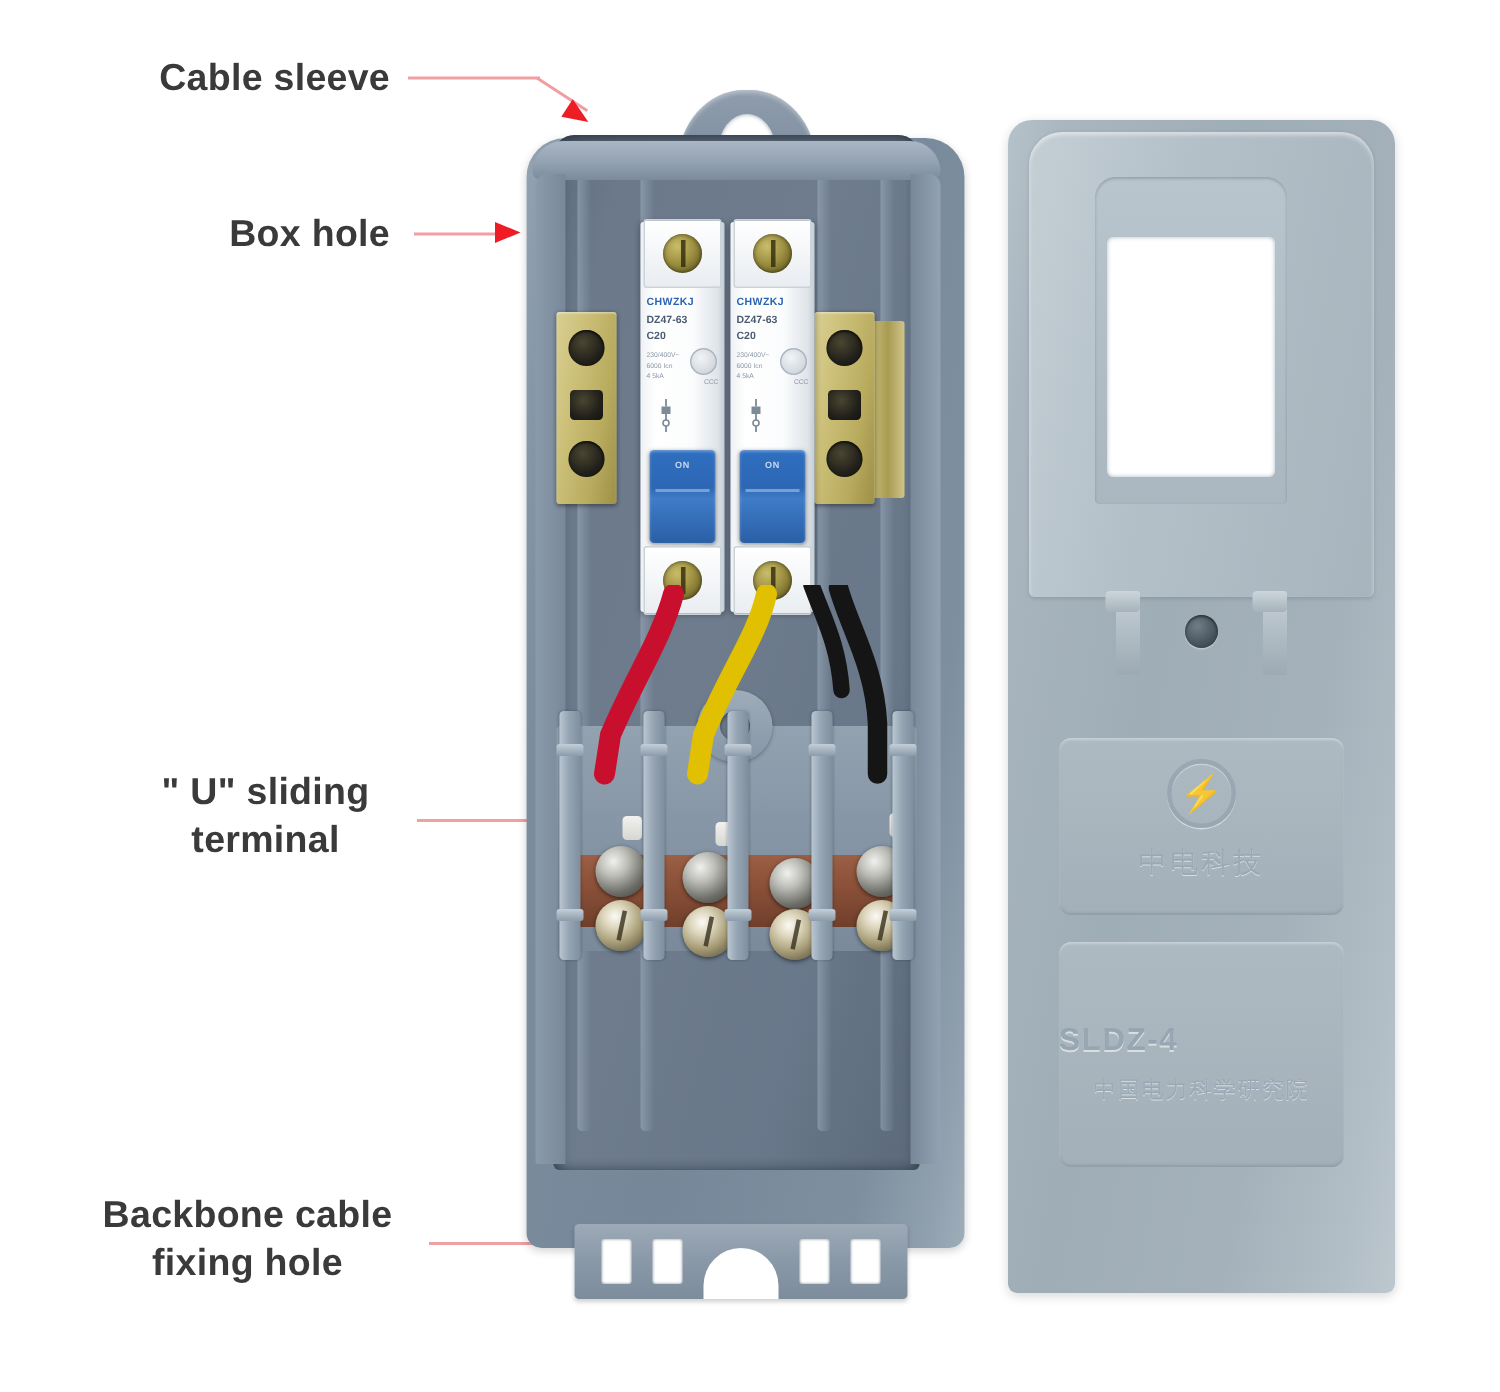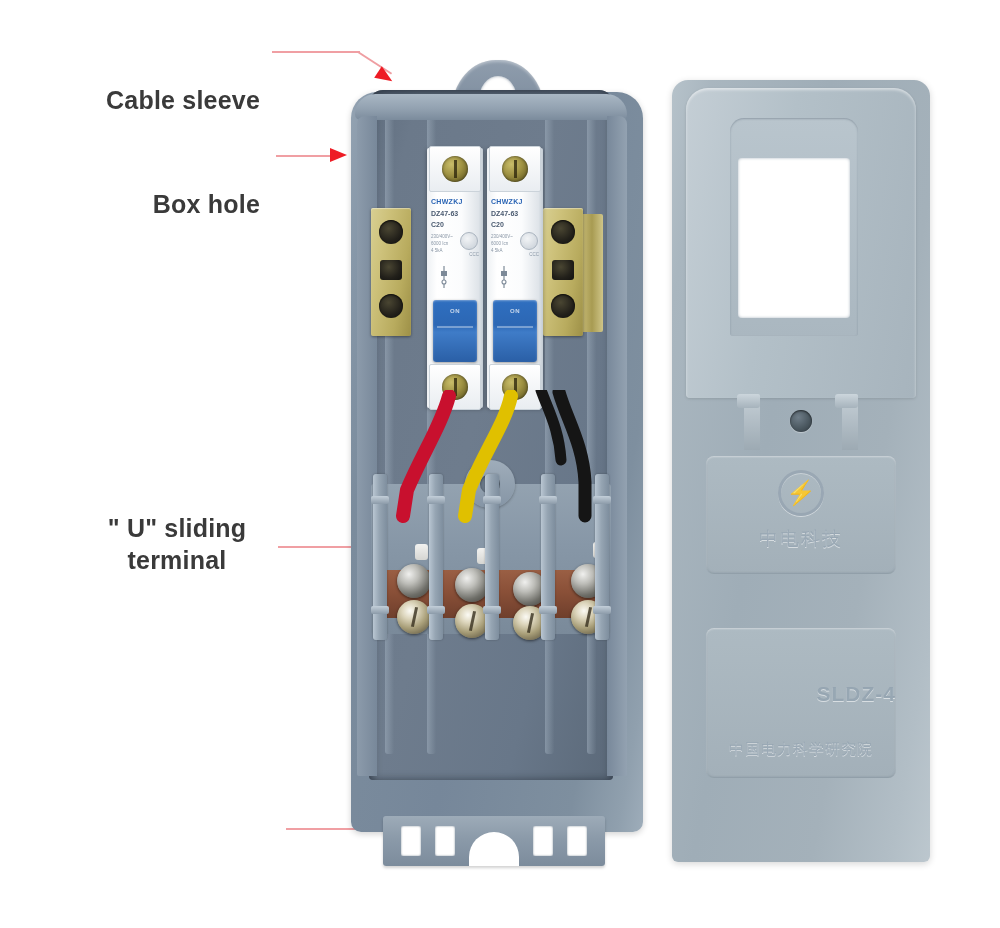--- a/index.html
+++ b/index.html
@@ -17,21 +17,21 @@
   
   .callout-text {
     position: absolute;
     color: #3a3a3a;
     font-size: 25px;
     font-weight: 700;
     letter-spacing: .2px;
     line-height: 1.28;
     white-space: pre-line;
   }
-  .callout-text.right { text-align: right; margin-top: 48px; }
+  .callout-text.right { text-align: right; }
   .callout-text.center { text-align: center; }
 
   .leader {
     position: absolute;
     height: 2px;
     background: #f09fa3;
   }
   .leader.diag {
     height: 2px;
     transform-origin: left center;
@@ -310,66 +310,68 @@
     position: absolute; left: 118px; top: 330px; width: 22px; height: 22px; border-radius: 50%;
     background: radial-gradient(circle at 38% 34%, #6f7d88 0%, #4b5860 55%, #30393f 100%);
     box-shadow: inset 0 1px 2px rgba(0,0,0,.6), 0 1px 1px rgba(255,255,255,.35);
   }
   .emboss-panel {
     position: absolute; left: 34px; width: 190px;
     background: linear-gradient(180deg,#adbac2,#a3b0b9);
     border-radius: 8px;
     box-shadow: inset 0 1px 2px rgba(255,255,255,.45), inset 0 -1px 2px rgba(110,125,138,.5);
   }
-  #emboss-logo-panel { top: 376px; height: 118px; }
+  #emboss-logo-panel { top: 412px; height: 118px; }
   #emboss-text-panel { top: 548px; height: 150px; }
   #emboss-logo {
     position: absolute; left: 50%; top: 14px; width: 46px; height: 46px; margin-left: -23px;
     border-radius: 50%;
     border: 3px solid rgba(150,165,177,.85);
     box-shadow: 0 1px 0 rgba(255,255,255,.5), inset 0 1px 0 rgba(255,255,255,.35);
   }
   #emboss-logo:after {
     content:"\26A1"; position:absolute; left:0; top:6px; width:40px; text-align:center;
     font-size: 24px; color: rgba(150,166,178,.9);
   }
   .emboss-cn {
     position: absolute; left: 0; width: 190px; text-align: center;
     color: rgba(150,165,178,.92);
     text-shadow: 0 1px 0 rgba(255,255,255,.55);
     font-family: "DejaVu Sans", sans-serif;
   }
   #emboss-brand-cn { top: 70px; font-size: 19px; letter-spacing: 2px; }
   #emboss-line1 { top: 16px; font-size: 17px; letter-spacing: 2px; }
   #emboss-model {
-    position: absolute; left: 0; top: 54px; width: 190px; text-align: right;
+    position: absolute; left: 0; top: 54px; width: 190px; text-align: left;
     color: rgba(148,163,176,.95); font-size: 21px; font-weight: 700; letter-spacing: 1px;
     text-shadow: 0 1px 0 rgba(255,255,255,.55);
   }
-  #emboss-line3 { top: 112px; font-size: 15px; letter-spacing: 1px; }
+  #emboss-line3 { top: 89px; font-size: 15px; letter-spacing: 1px; }
 </style>
 </head>
 <body>
 
 <div id="stage">
 
   <div class="callout-text right" style="left:60px; top:36px; width:200px;">Cable sleeve</div>
   <div class="leader" style="left:272px; top:51px; width:88px;"></div>
   <div class="leader diag" style="left:358px; top:51px; width:40px; transform:rotate(33deg);"></div>
   <div class="arrowhead diag" style="left:378px; top:65px; transform:rotate(33deg);"></div>
 
   <div class="callout-text right" style="left:70px; top:140px; width:190px;">Box hole</div>
   <div class="leader" style="left:276px; top:155px; width:58px;"></div>
   <div class="arrowhead" style="left:330px; top:148px;"></div>
 
   <div class="callout-text center" style="left:82px; top:512px; width:190px;">" U" sliding
 terminal</div>
   <div class="leader" style="left:278px; top:546px; width:92px;"></div>
   <div class="arrowhead" style="left:360px; top:539px;"></div>
 
+  <div class="callout-text center" style="left:46px; top:794px; width:238px;">Backbone cable
+fixing hole</div>
   <div class="leader" style="left:286px; top:828px; width:110px;"></div>
   <div class="arrowhead" style="left:390px; top:821px;"></div>
 
   <div id="box-assembly">
 
     <div id="hang-tab">
       <div id="hang-hole"></div>
     </div>
 
     <div id="box-shell"></div>

